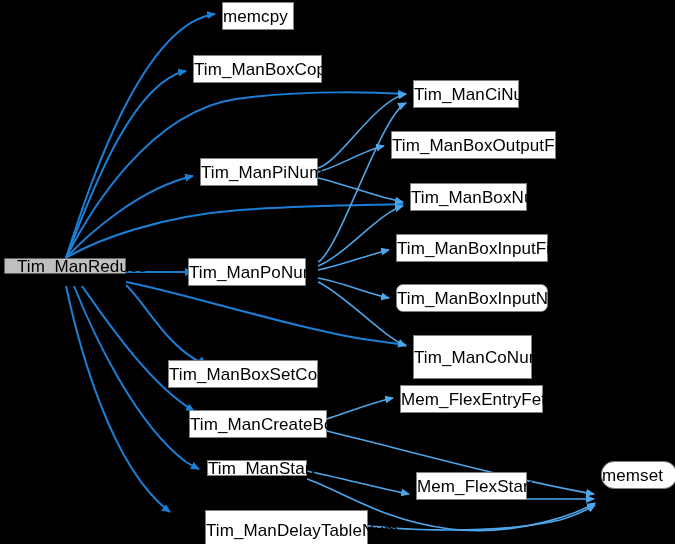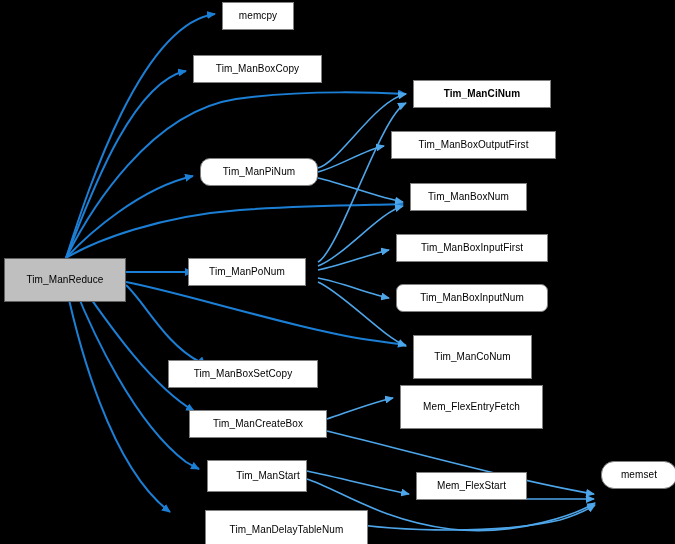--- a/index.html
+++ b/index.html
@@ -23,22 +23,21 @@
     height: 544px;
   }
   .gnode {
     position: absolute;
     box-sizing: border-box;
     border: 1px solid #808080;
     background: #ffffff;
     color: #000000;
     display: flex;
     align-items: center;
-    justify-content: center;
-    font-size: 10px;
+    font-size: 17px;
     line-height: 1;
     white-space: nowrap;
     letter-spacing: 0.1px;
   }
   .gnode.root {
     background: #bfbfbf;
     border: 1px solid #606060;
   }
   .gnode .glabel {
     pointer-events: none;
@@ -79,63 +78,63 @@
         <path d="M 318,282 C 344,294 382,336 406,346" fill="none" stroke="#4ea6ea" stroke-width="1.6" marker-end="url(#arrow-light)"></path>
         <path d="M 327,419 C 348,412 374,402 393,398" fill="none" stroke="#4ea6ea" stroke-width="1.6" marker-end="url(#arrow-light)"></path>
         <path d="M 327,431 C 390,446 520,482 594,494" fill="none" stroke="#4ea6ea" stroke-width="1.6" marker-end="url(#arrow-light)"></path>
         <path d="M 307,471 C 340,478 384,489 409,494" fill="none" stroke="#4ea6ea" stroke-width="1.6" marker-end="url(#arrow-light)"></path>
         <path d="M 307,479 C 340,490 380,520 450,529 520,537 580,512 595,503" fill="none" stroke="#4ea6ea" stroke-width="1.6" marker-end="url(#arrow-light)"></path>
         <path d="M 527,499 L 594,499" fill="none" stroke="#4ea6ea" stroke-width="1.6" marker-end="url(#arrow-light)"></path>
         <path d="M 340,522 C 400,532 500,534 560,520 580,514 590,508 595,505" fill="none" stroke="#4ea6ea" stroke-width="1.6" marker-end="url(#arrow-light)"></path>
       </g>
   </svg>
   <div id="nodes">
-      <div class="gnode root" style="left: 4px; top: 258px; width: 122px; height: 44px;">
+      <div class="gnode root" style="left: 4px; top: 258px; width: 122px; height: 16px; padding-left: 12px;">
         <span class="glabel">Tim_ManReduce</span>
       </div>
       <div class="gnode" style="left: 222px; top: 2px; width: 72px; height: 28px;">
         <span class="glabel">memcpy</span>
       </div>
       <div class="gnode" style="left: 193px; top: 55px; width: 129px; height: 28px;">
         <span class="glabel">Tim_ManBoxCopy</span>
       </div>
-      <div class="gnode" style="left: 413px; top: 80px; width: 138px; height: 28px; font-weight: bold;">
+      <div class="gnode" style="left: 413px; top: 80px; width: 106px; height: 28px;">
         <span class="glabel">Tim_ManCiNum</span>
       </div>
       <div class="gnode" style="left: 391px; top: 131px; width: 165px; height: 28px;">
         <span class="glabel">Tim_ManBoxOutputFirst</span>
       </div>
-      <div class="gnode" style="left: 200px; top: 158px; width: 118px; height: 28px; border-radius: 10px;">
+      <div class="gnode" style="left: 200px; top: 158px; width: 118px; height: 28px;">
         <span class="glabel">Tim_ManPiNum</span>
       </div>
       <div class="gnode" style="left: 410px; top: 183px; width: 117px; height: 28px;">
         <span class="glabel">Tim_ManBoxNum</span>
       </div>
       <div class="gnode" style="left: 396px; top: 234px; width: 152px; height: 28px;">
         <span class="glabel">Tim_ManBoxInputFirst</span>
       </div>
       <div class="gnode" style="left: 188px; top: 258px; width: 118px; height: 28px;">
         <span class="glabel">Tim_ManPoNum</span>
       </div>
       <div class="gnode" style="left: 396px; top: 284px; width: 152px; height: 28px; border-radius: 7px;">
         <span class="glabel">Tim_ManBoxInputNum</span>
       </div>
       <div class="gnode" style="left: 413px; top: 335px; width: 119px; height: 44px;">
         <span class="glabel">Tim_ManCoNum</span>
       </div>
       <div class="gnode" style="left: 168px; top: 360px; width: 150px; height: 28px;">
         <span class="glabel">Tim_ManBoxSetCopy</span>
       </div>
-      <div class="gnode" style="left: 400px; top: 385px; width: 143px; height: 44px;">
+      <div class="gnode" style="left: 400px; top: 385px; width: 143px; height: 28px;">
         <span class="glabel">Mem_FlexEntryFetch</span>
       </div>
       <div class="gnode" style="left: 189px; top: 410px; width: 138px; height: 28px;">
         <span class="glabel">Tim_ManCreateBox</span>
       </div>
-      <div class="gnode" style="left: 207px; top: 460px; width: 100px; height: 32px; padding-left: 22px;">
+      <div class="gnode" style="left: 207px; top: 460px; width: 100px; height: 16px;">
         <span class="glabel">Tim_ManStart</span>
       </div>
       <div class="gnode" style="left: 416px; top: 472px; width: 111px; height: 28px;">
         <span class="glabel">Mem_FlexStart</span>
       </div>
       <div class="gnode" style="left: 601px; top: 461px; width: 76px; height: 28px; border-radius: 13px;">
         <span class="glabel">memset</span>
       </div>
       <div class="gnode" style="left: 177px; top: 510px; width: 163px; height: 40px; margin-left: 28px;">
         <span class="glabel">Tim_ManDelayTableNum</span>

